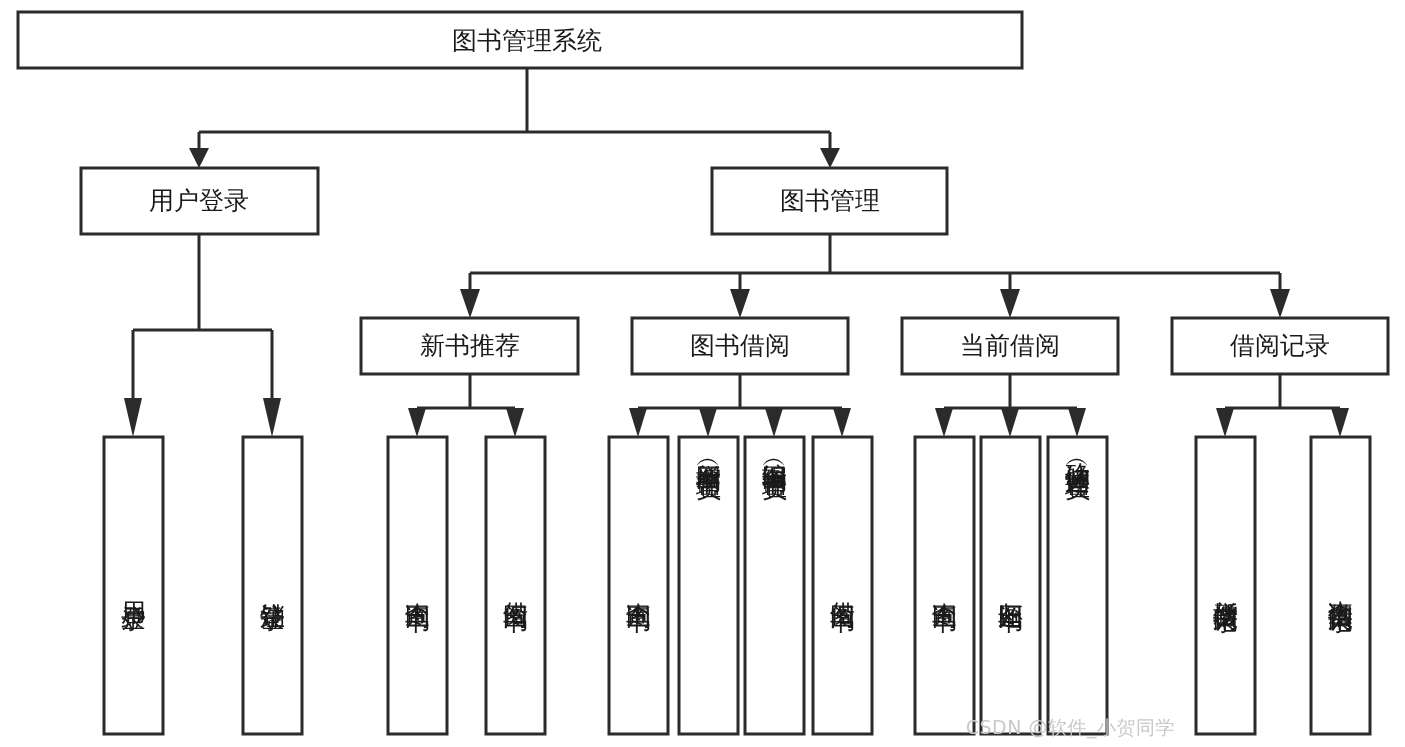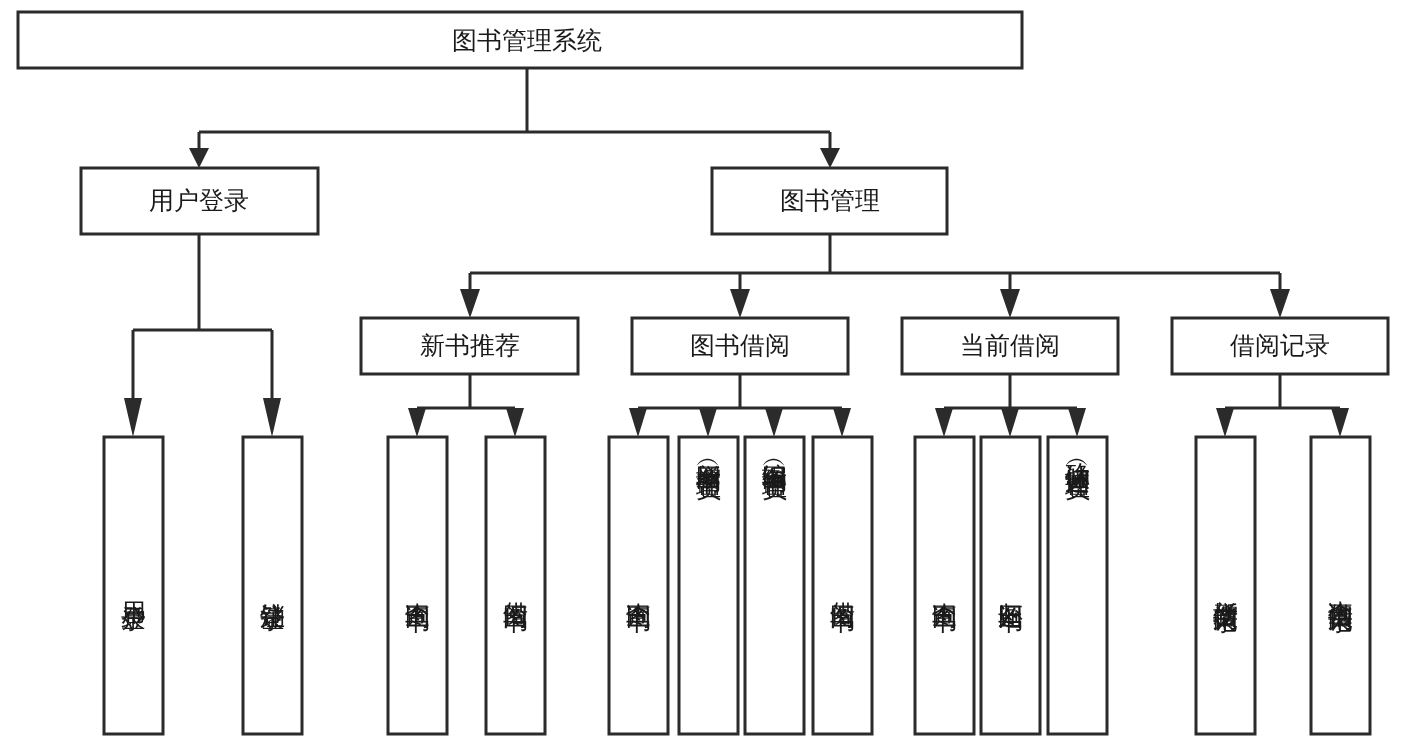--- a/index.html
+++ b/index.html
@@ -258,14 +258,15 @@
   </div>
 
   <div class="vert-label-wrap" style="left:1196px; top:437px; width:59px; height:297px; align-items:center;">
     <span class="vert-label">新增借阅记录</span>
   </div>
 
   <div class="vert-label-wrap" style="left:1311px; top:437px; width:59px; height:297px; align-items:center;">
     <span class="vert-label">查询借阅记录</span>
   </div>
 
+  <div class="watermark">CSDN @软件_小贺同学</div>
 
 </div>
 
 </body></html>

